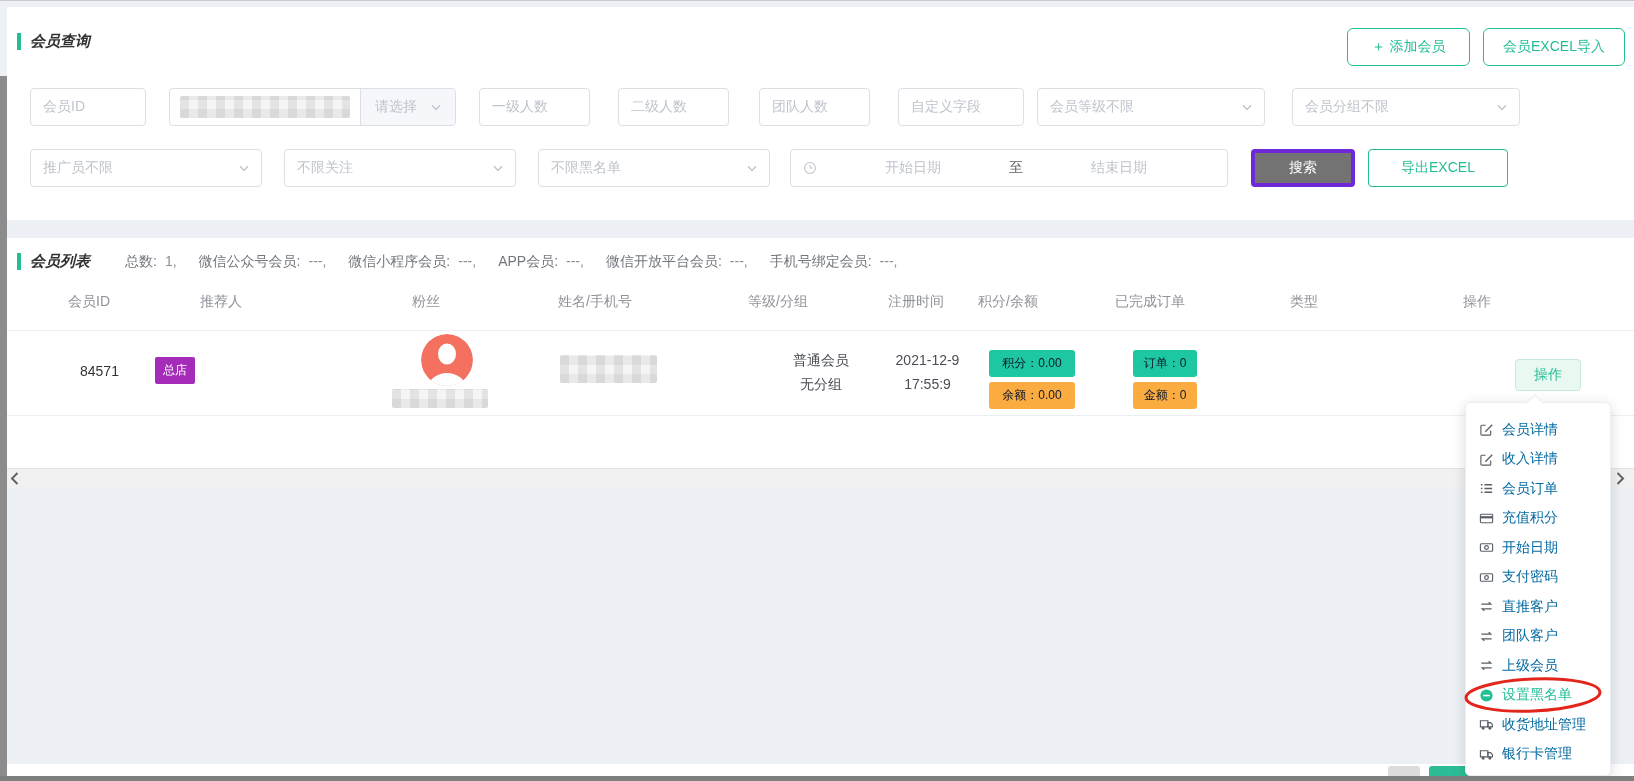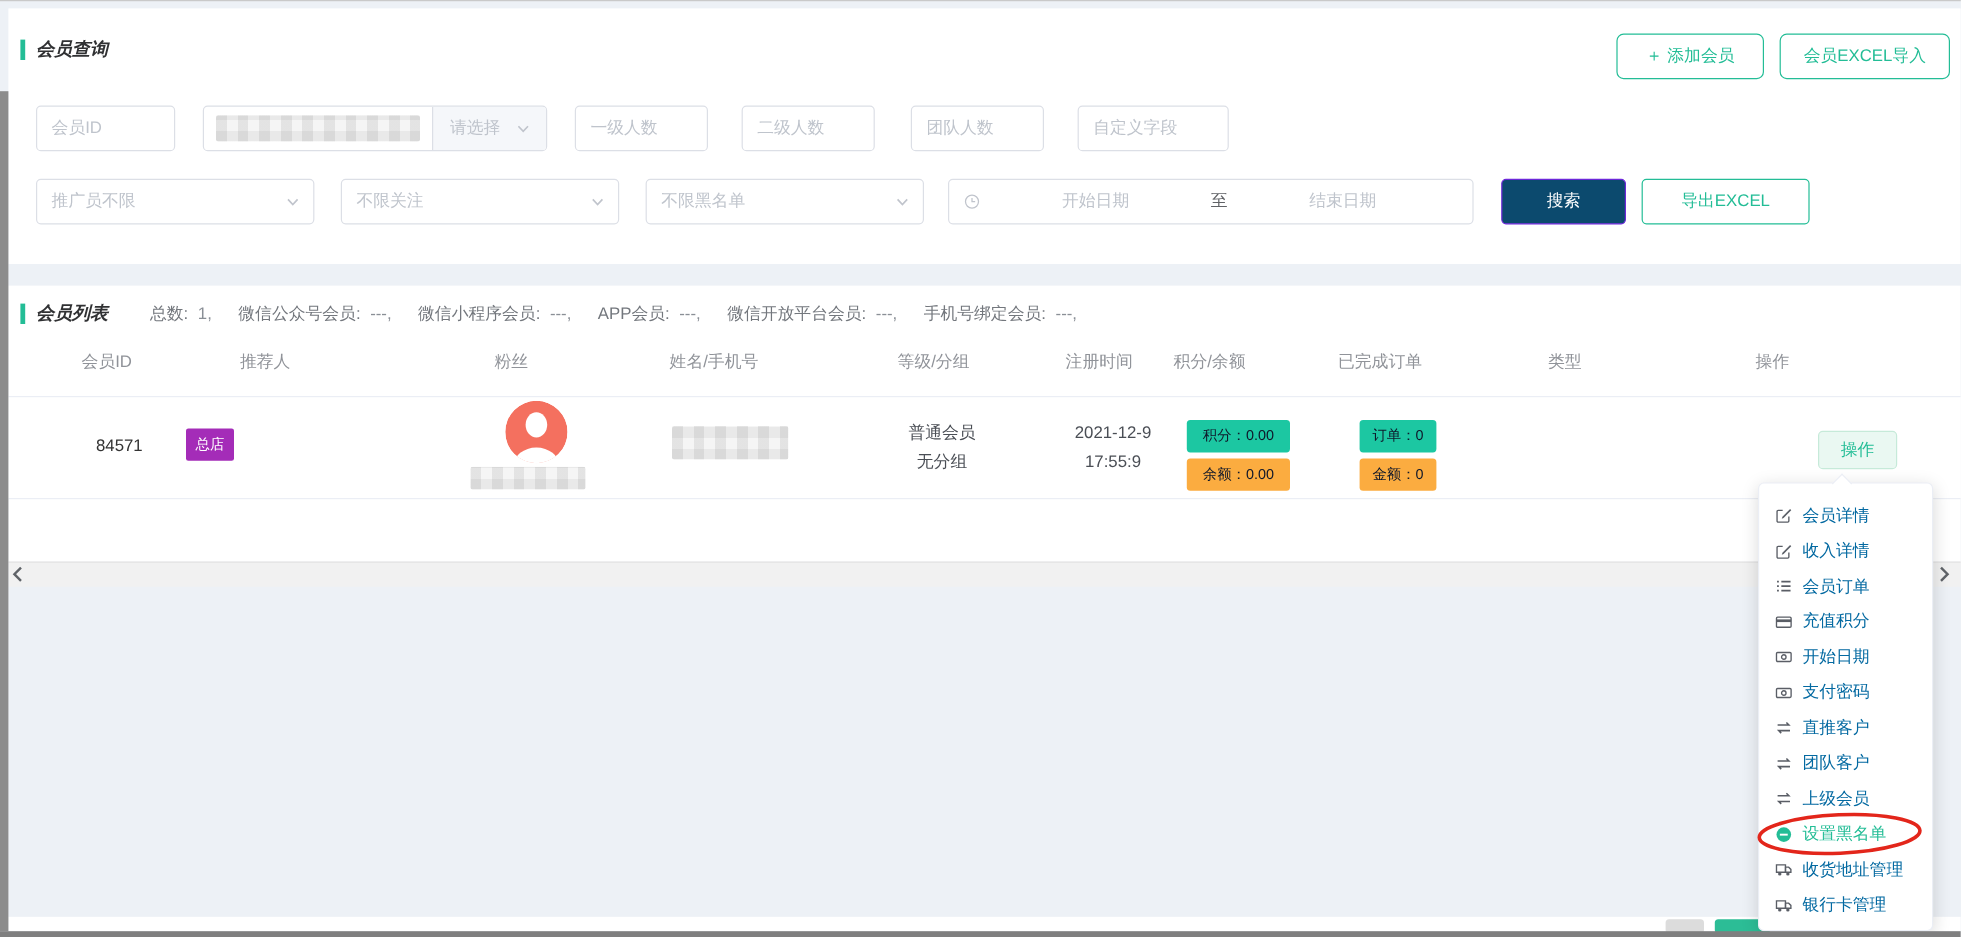--- a/index.html
+++ b/index.html
@@ -26,21 +26,21 @@
   .ig-select{width:100px;background:#f5f7fa;border-left:1px solid #dcdfe6;display:flex;align-items:center;
        justify-content:center;gap:6px;color:#bfc4cc;}
   .mosaic{background-image:
       repeating-linear-gradient(90deg, rgba(120,120,120,.14) 0 9px, rgba(255,255,255,0) 9px 18px),
       repeating-linear-gradient(0deg, #e9e9e9 0 9px, #f5f5f5 9px 18px);
       border-radius:2px;}
   
   .btn{position:absolute;display:flex;align-items:center;justify-content:center;border-radius:4px;
        font-size:14px;box-sizing:border-box;cursor:pointer;}
   .btn-outline{border:1px solid #23bd96;color:#23bd96;background:#fff;}
-  .btn-primary{background:#0c4a6e;color:#fff;border:1px solid #6d28d9;}
+  .btn-primary{background:#737373;color:#fff;border:4px solid #6d28d9;}
   .btn-top{border-radius:6px;height:38px;top:21px;}
   
   .date-range{position:absolute;top:142px;left:790px;width:438px;height:38px;border:1px solid #dcdfe6;
        border-radius:4px;box-sizing:border-box;display:flex;align-items:center;padding:0 12px;background:#fff;}
   .date-part{flex:1;text-align:center;color:#bfc4cc;}
   .date-sep{color:#606266;}
   
   .stats{position:absolute;left:125px;top:252px;display:flex;gap:22px;color:#73777d;white-space:nowrap;}
   .stat b{font-weight:normal;margin-left:8px;color:#8a8f96;}
   
@@ -106,20 +106,36 @@
     </div>
   <div class="inp row1" style="left:611px;width:111px;">
       <span>二级人数</span>
     </div>
   <div class="inp row1" style="left:752px;width:111px;">
       <span>团队人数</span>
     </div>
   <div class="inp row1" style="left:891px;width:126px;">
       <span>自定义字段</span>
     </div>
+  <div class="inp sel row1" style="left:1030px;width:228px;">
+    <span>会员等级不限</span>
+    <span class="chev">
+        <svg width="10" height="7" viewBox="0 0 10 7">
+          <path d="M1 1.2 5 5.4 9 1.2" stroke="#c0c4cc" stroke-width="1.4" fill="none"></path>
+        </svg>
+      </span>
+  </div>
+  <div class="inp sel row1" style="left:1285px;width:228px;">
+    <span>会员分组不限</span>
+    <span class="chev">
+        <svg width="10" height="7" viewBox="0 0 10 7">
+          <path d="M1 1.2 5 5.4 9 1.2" stroke="#c0c4cc" stroke-width="1.4" fill="none"></path>
+        </svg>
+      </span>
+  </div>
 
   <div class="inp sel row2" style="left:23px;width:232px;">
     <span>推广员不限</span>
     <span class="chev">
         <svg width="10" height="7" viewBox="0 0 10 7">
           <path d="M1 1.2 5 5.4 9 1.2" stroke="#c0c4cc" stroke-width="1.4" fill="none"></path>
         </svg>
       </span>
   </div>
   <div class="inp sel row2" style="left:277px;width:232px;">
@@ -187,21 +203,21 @@
   <span class="cell badge-ref" style="left:148px;top:26px;font-family:Liberation Mono, monospace;">总店</span>
   <span class="avatar">
     <svg width="52" height="52" viewBox="0 0 52 52">
         <circle cx="26" cy="26" r="26" fill="#f4705f"></circle>
         <ellipse cx="26" cy="20" rx="9" ry="10.5" fill="#fff"></ellipse>
         <path d="M7 54 a19 15 0 0 1 38 0 z" fill="#fff"></path>
       </svg>
   </span>
   <span class="cell mosaic" style="left:385px;top:58px;width:96px;height:19px;"></span>
   <span class="cell mosaic" style="left:553px;top:24px;width:97px;height:28px;"></span>
-  <div class="cell two-line" style="left:718px;top:17px;width:120px;">
+  <div class="cell two-line" style="left:754px;top:17px;width:120px;">
     <div>普通会员</div>
     <div>无分组</div>
   </div>
   <div class="cell two-line" style="left:863px;top:17px;width:115px;">
     <div>2021-12-9</div>
     <div>17:55:9</div>
   </div>
   <div class="cell" style="left:982px;top:19px;width:86px;">
     <span class="badge badge-green">积分：0.00</span>
     <span class="badge badge-orange" style="margin-top:5px;">余额：0.00</span>

